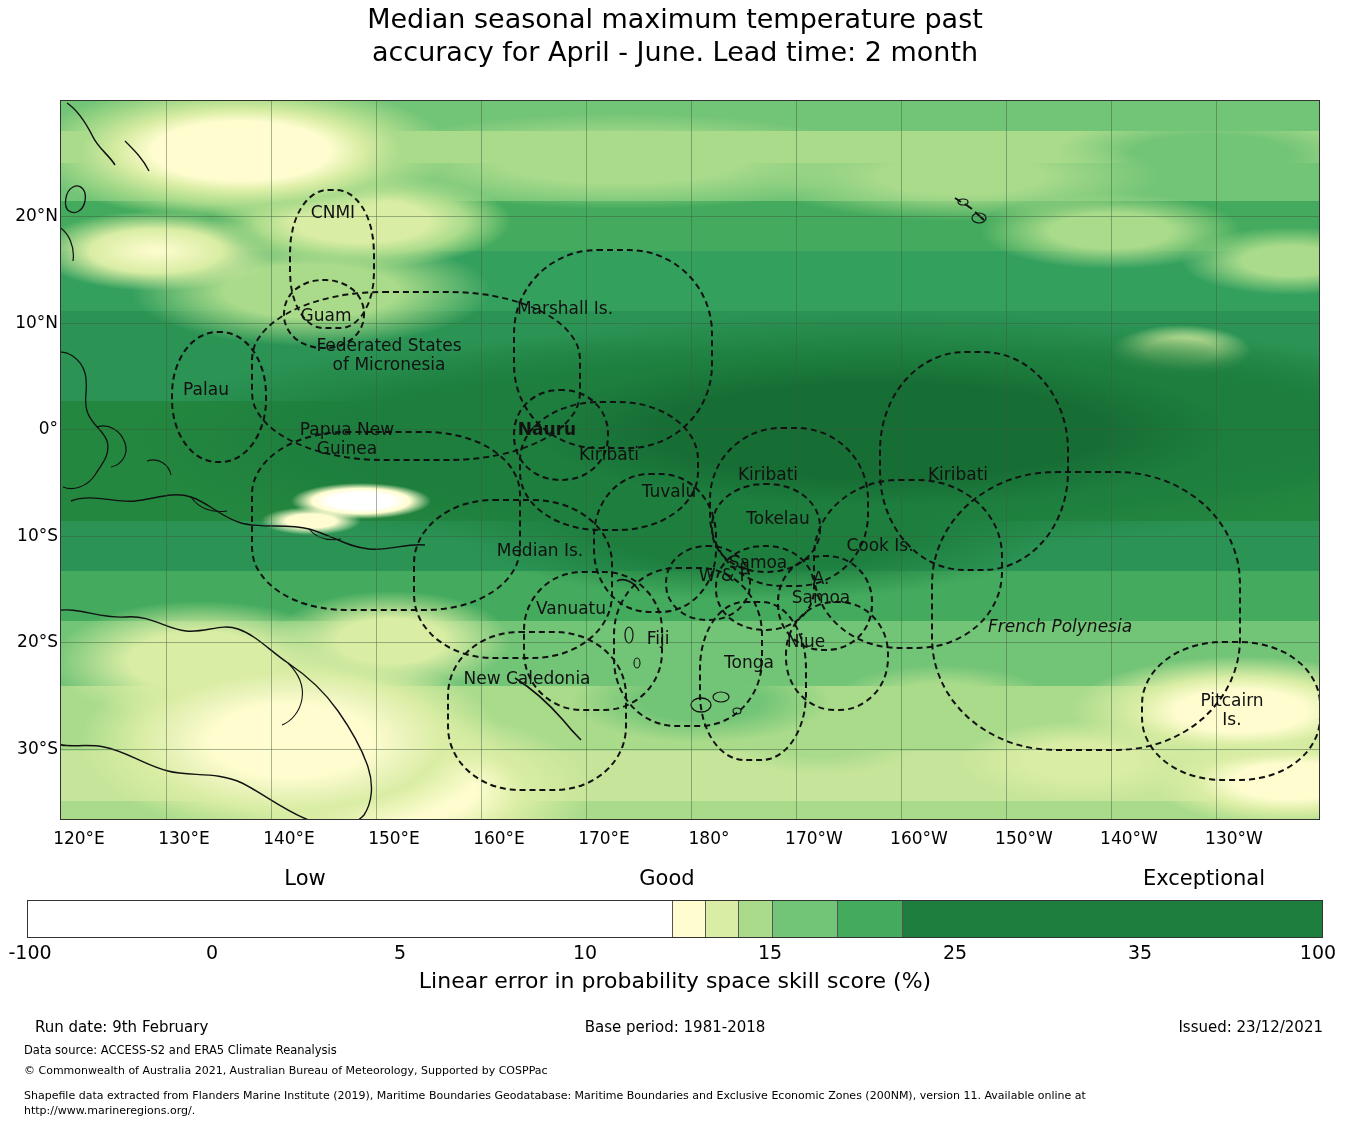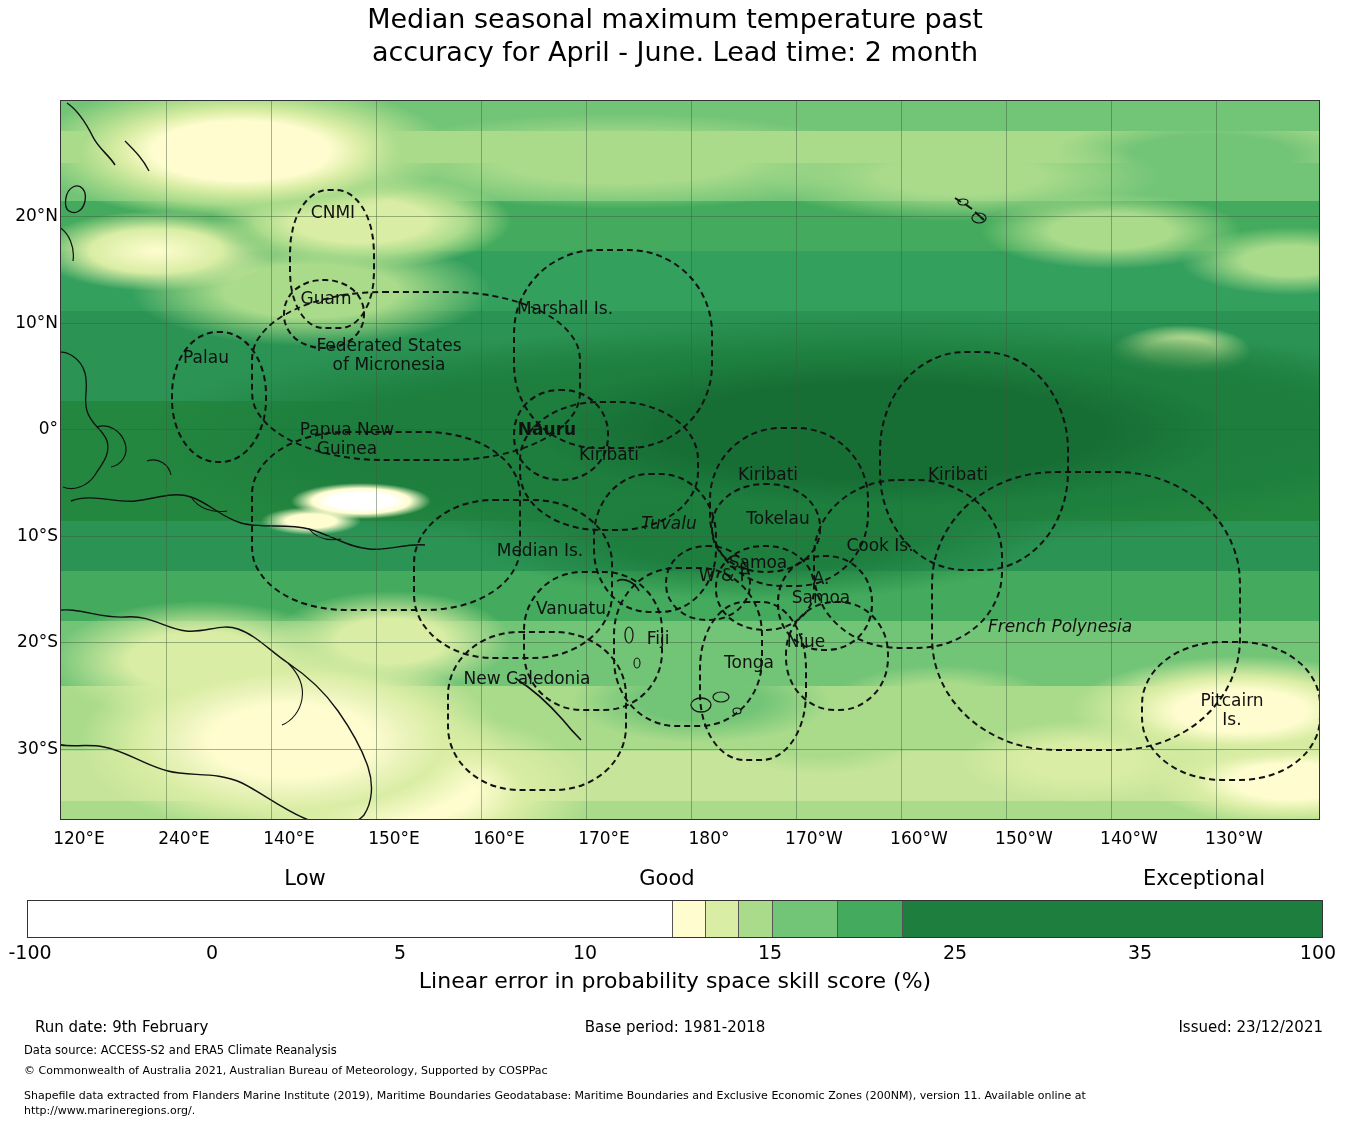--- a/index.html
+++ b/index.html
@@ -272,32 +272,32 @@
     <div class="eez" style="left:462px; top:470px; width:140px; height:140px; border-radius:42%;"></div>
     <div class="eez" style="left:552px; top:466px; width:150px; height:160px; border-radius:42%;"></div>
     <div class="eez" style="left:386px; top:530px; width:180px; height:160px; border-radius:40%;"></div>
     <div class="eez" style="left:638px; top:500px; width:108px; height:160px; border-radius:42%;"></div>
     <div class="eez" style="left:724px; top:500px; width:104px; height:110px;"></div>
     <div class="eez" style="left:870px; top:370px; width:310px; height:280px; border-radius:40%;"></div>
     <div class="eez" style="left:1080px; top:540px; width:180px; height:140px; border-radius:45%;"></div>
 
     <div id="map-label-host">
         <div class="mlabel" style="left: 272px; top: 111px;">CNMI</div>
-        <div class="mlabel" style="left: 265px; top: 197px;">Guam</div>
+        <div class="mlabel" style="left: 265px; top: 214px;">Guam</div>
         <div class="mlabel" style="left: 504px; top: 207px;">Marshall Is.</div>
-        <div class="mlabel" style="left: 145px; top: 256px; text-align: right;">Palau</div>
+        <div class="mlabel" style="left: 145px; top: 288px; text-align: right;">Palau</div>
         <div class="mlabel" style="left: 328px; top: 254px;">Federated States
 of Micronesia</div>
         <div class="mlabel" style="left: 286px; top: 338px;">Papua New
 Guinea</div>
         <div class="mlabel" style="left: 486px; top: 328px; font-weight: bold;">Nauru</div>
         <div class="mlabel" style="left: 548px; top: 353px;">Kiribati</div>
         <div class="mlabel" style="left: 707px; top: 373px;">Kiribati</div>
         <div class="mlabel" style="left: 897px; top: 373px;">Kiribati</div>
-        <div class="mlabel" style="left: 608px; top: 422px; font-style: italic;">Tuvalu</div>
+        <div class="mlabel" style="left: 608px; top: 390px;">Tuvalu</div>
         <div class="mlabel" style="left: 717px; top: 417px;">Tokelau</div>
         <div class="mlabel" style="left: 819px; top: 444px;">Cook Is.</div>
         <div class="mlabel" style="left: 479px; top: 449px;">Median Is.</div>
         <div class="mlabel" style="left: 697px; top: 461px;">Samoa</div>
         <div class="mlabel" style="left: 663px; top: 474px;">W &amp; F</div>
         <div class="mlabel" style="left: 760px; top: 487px;">A.
 Samoa</div>
         <div class="mlabel" style="left: 510px; top: 507px;">Vanuatu</div>
         <div class="mlabel" style="left: 999px; top: 525px; font-style: italic;">French Polynesia</div>
         <div class="mlabel" style="left: 597px; top: 537px;">Fiji</div>
@@ -311,21 +311,21 @@
   </div>
 
   <div class="ytick" style="top:215px">20°N</div>
   <div class="ytick" style="top:322px">10°N</div>
   <div class="ytick" style="top:428px">0°</div>
   <div class="ytick" style="top:535px">10°S</div>
   <div class="ytick" style="top:641px">20°S</div>
   <div class="ytick" style="top:748px">30°S</div>
 
   <div class="xtick" style="left:79px">120°E</div>
-  <div class="xtick" style="left:184px">240°E</div>
+  <div class="xtick" style="left:184px">130°E</div>
   <div class="xtick" style="left:289px">140°E</div>
   <div class="xtick" style="left:394px">150°E</div>
   <div class="xtick" style="left:499px">160°E</div>
   <div class="xtick" style="left:604px">170°E</div>
   <div class="xtick" style="left:709px">180°</div>
   <div class="xtick" style="left:814px">170°W</div>
   <div class="xtick" style="left:919px">160°W</div>
   <div class="xtick" style="left:1024px">150°W</div>
   <div class="xtick" style="left:1129px">140°W</div>
   <div class="xtick" style="left:1234px">130°W</div>

